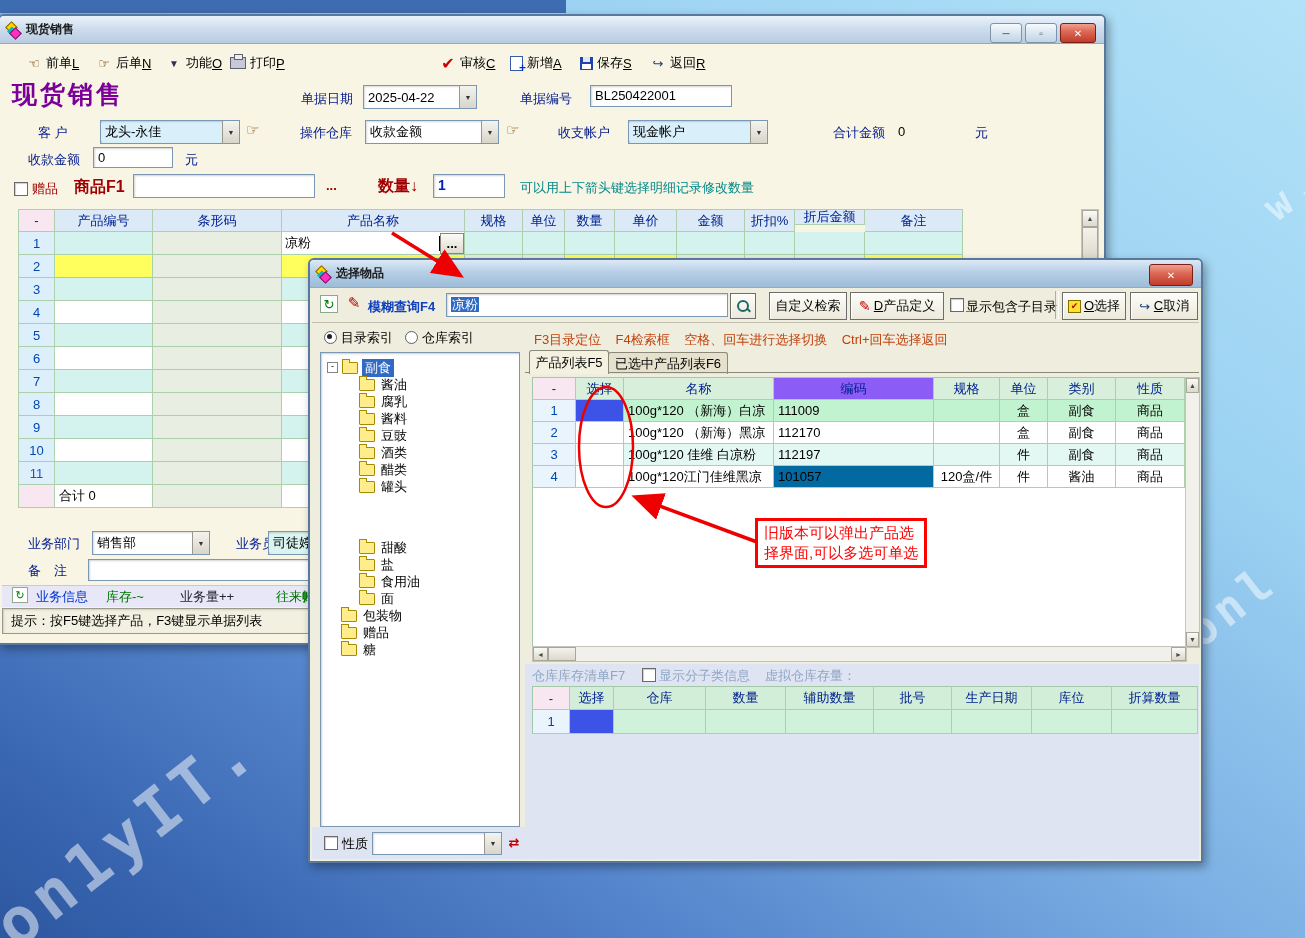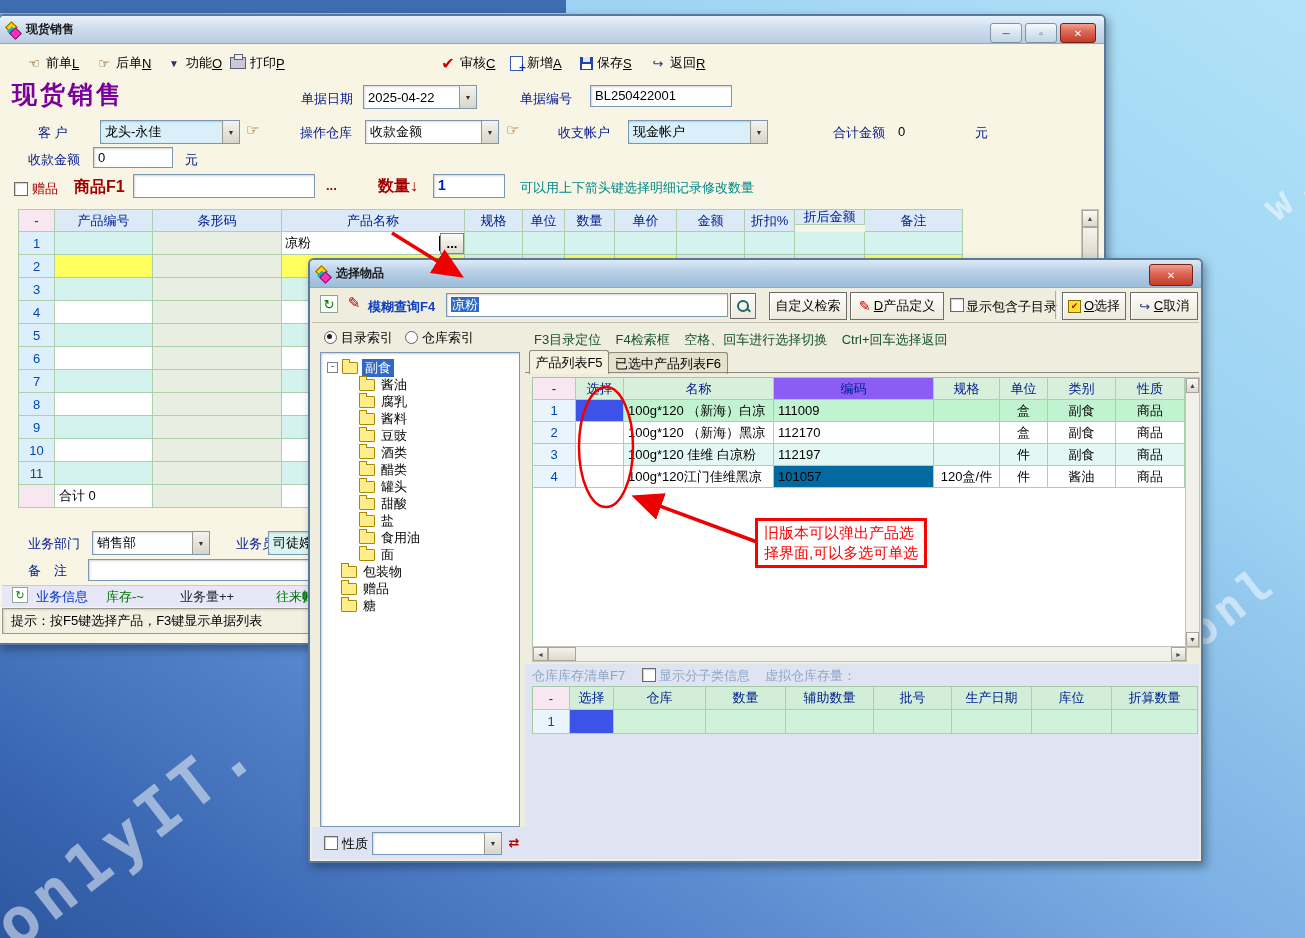--- a/index.html
+++ b/index.html
@@ -51,21 +51,21 @@
   .tree-item{display:flex;align-items:center;height:17px;gap:4px;}
   .folder{position:relative;width:14px;height:10px;background:#ffec8a;border:1px solid #a88a00;border-radius:1px;flex:none;}
   .folder::before{content:"";position:absolute;left:-1px;top:-4px;width:6px;height:3px;background:#ffec8a;border:1px solid #a88a00;border-bottom:none;}
   .exp{width:9px;height:9px;border:1px solid #848484;background:#fff;font-size:9px;line-height:7px;text-align:center;flex:none;color:#000;}
   .tsel{background:#316ac5;color:#fff;padding:0 3px;}
   .tlab{padding:0 2px;}
   .mag{position:relative;width:12px;height:12px;}
   .mag::before{content:"";position:absolute;left:0;top:0;width:8px;height:8px;border:2px solid #206868;border-radius:50%;}
   .mag::after{content:"";position:absolute;left:9px;top:9px;width:5px;height:2px;background:#206868;transform:rotate(45deg);}
   .minichk{width:11px;height:11px;background:#ffe030;border:1px solid #807000;display:inline-flex;align-items:center;justify-content:center;font-size:9px;color:#c00000;font-weight:bold;}
-  .grayhint{color:#14532d;}
+  .grayhint{color:#c2410c;}
   .annbox{position:absolute;border:3px solid #ff0000;color:#ff0000;background:rgba(255,255,255,.85);font-size:15px;line-height:20px;padding:2px 6px;white-space:nowrap;z-index:40;}
   .floppy{width:13px;height:13px;background:#2244aa;position:relative;display:inline-block;}
   .floppy::before{content:"";position:absolute;left:3px;top:0;width:7px;height:5px;background:#dfe8f4;}
   .floppy::after{content:"";position:absolute;left:2px;bottom:1px;width:9px;height:5px;background:#fff;}
   .printer{width:14px;height:10px;background:#c8c8d8;border:1px solid #606070;position:relative;display:inline-block;}
   .printer::before{content:"";position:absolute;left:3px;top:-4px;width:7px;height:4px;background:#eee;border:1px solid #606070;}
   .doc{width:11px;height:13px;background:#fff;border:1px solid #3858a8;position:relative;display:inline-block;}
   .doc::after{content:"+";position:absolute;right:-4px;bottom:-5px;color:#0030d0;font-weight:bold;font-size:12px;}
 </style>
 </head>
@@ -328,21 +328,21 @@
           <div class="gc" style="width: 58px; height: 23px; background: rgb(255, 255, 255);"></div>
           <div class="gc" style="width: 42px; height: 23px; background: rgb(255, 255, 255);"></div>
           <div class="gc" style="width: 50px; height: 23px; background: rgb(255, 255, 255);"></div>
           <div class="gc" style="width: 62px; height: 23px; background: rgb(255, 255, 255);"></div>
           <div class="gc" style="width: 68px; height: 23px; background: rgb(255, 255, 255);"></div>
           <div class="gc" style="width: 50px; height: 23px; background: rgb(255, 255, 255);"></div>
           <div class="gc" style="width: 70px; height: 23px; background: rgb(255, 255, 255);"></div>
           <div class="gc" style="width: 98px; height: 23px; background: rgb(255, 255, 255);"></div>
         </div>
         <div class="gr">
-          <div class="gc" style="width: 37px; height: 23px; background: rgb(221, 239, 251); color: #14532d; border-left: 1px solid rgb(171, 208, 171);">11</div>
+          <div class="gc" style="width: 37px; height: 23px; background: rgb(221, 239, 251); color: #1d4ed8; border-left: 1px solid rgb(171, 208, 171);">11</div>
           <div class="gc" style="width: 98px; height: 23px; background: rgb(213, 243, 238);"></div>
           <div class="gc" style="width: 129px; height: 23px; background: rgb(232, 239, 226);"></div>
           <div class="gc" style="width: 183px; height: 23px; background: rgb(213, 243, 238);"></div>
           <div class="gc" style="width: 58px; height: 23px; background: rgb(213, 243, 238);"></div>
           <div class="gc" style="width: 42px; height: 23px; background: rgb(213, 243, 238);"></div>
           <div class="gc" style="width: 50px; height: 23px; background: rgb(213, 243, 238);"></div>
           <div class="gc" style="width: 62px; height: 23px; background: rgb(213, 243, 238);"></div>
           <div class="gc" style="width: 68px; height: 23px; background: rgb(213, 243, 238);"></div>
           <div class="gc" style="width: 50px; height: 23px; background: rgb(213, 243, 238);"></div>
           <div class="gc" style="width: 70px; height: 23px; background: rgb(213, 243, 238);"></div>
@@ -470,21 +470,21 @@
           <span class="tlab">酒类</span>
         </div>
         <div class="tree-item" style="padding-left: 34px;">
           <span class="folder"></span>
           <span class="tlab">醋类</span>
         </div>
         <div class="tree-item" style="padding-left: 34px;">
           <span class="folder"></span>
           <span class="tlab">罐头</span>
         </div>
-        <div class="tree-item" style="padding-left: 34px;">
+        <div class="tree-item" style="padding-left: 34px; margin-top: 44px;">
           <span class="folder"></span>
           <span class="tlab">甜酸</span>
         </div>
         <div class="tree-item" style="padding-left: 34px;">
           <span class="folder"></span>
           <span class="tlab">盐</span>
         </div>
         <div class="tree-item" style="padding-left: 34px;">
           <span class="folder"></span>
           <span class="tlab">食用油</span>

